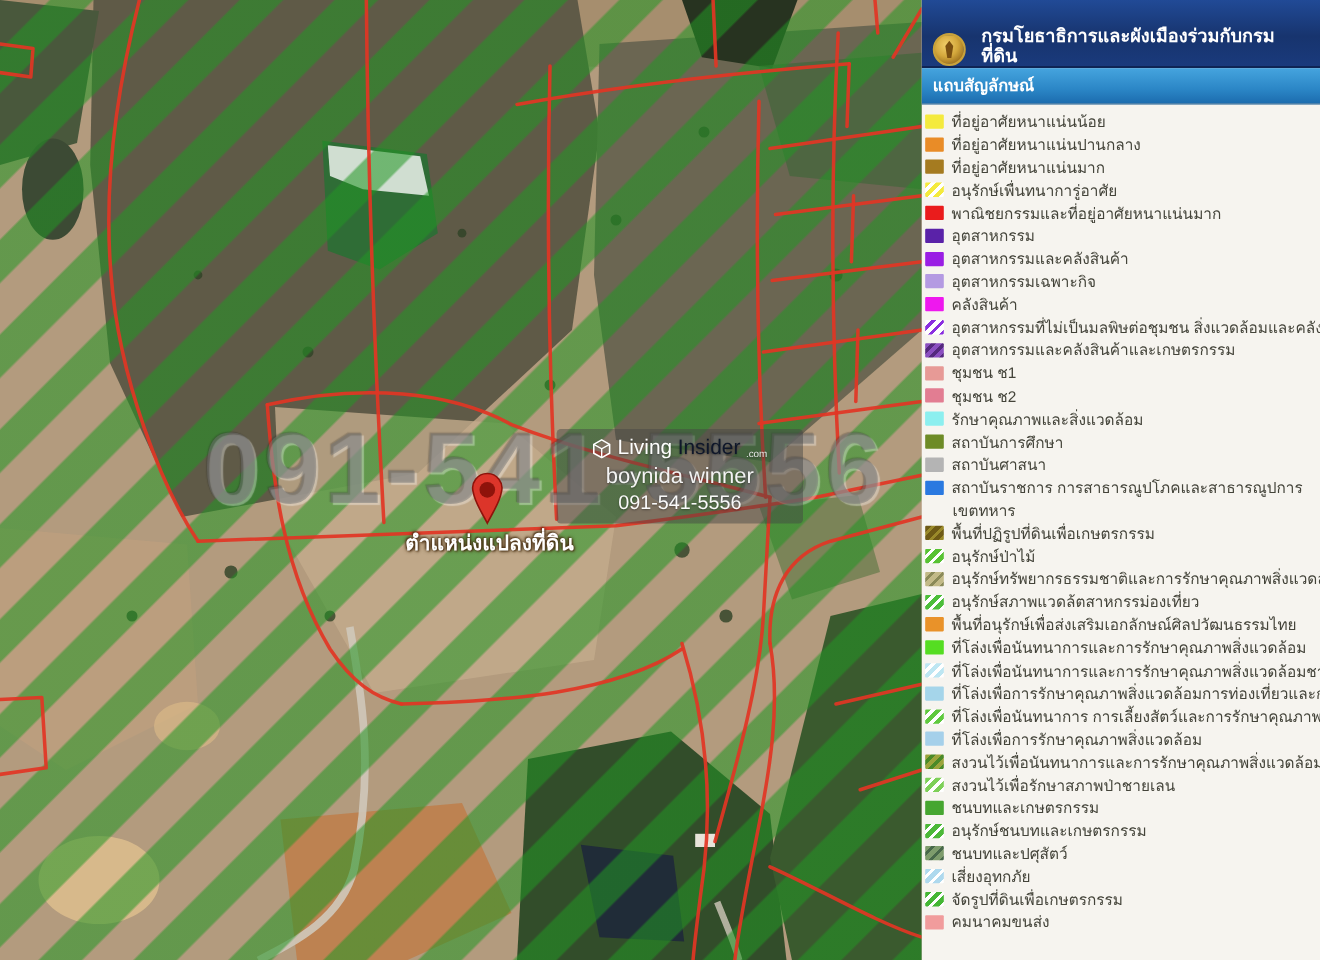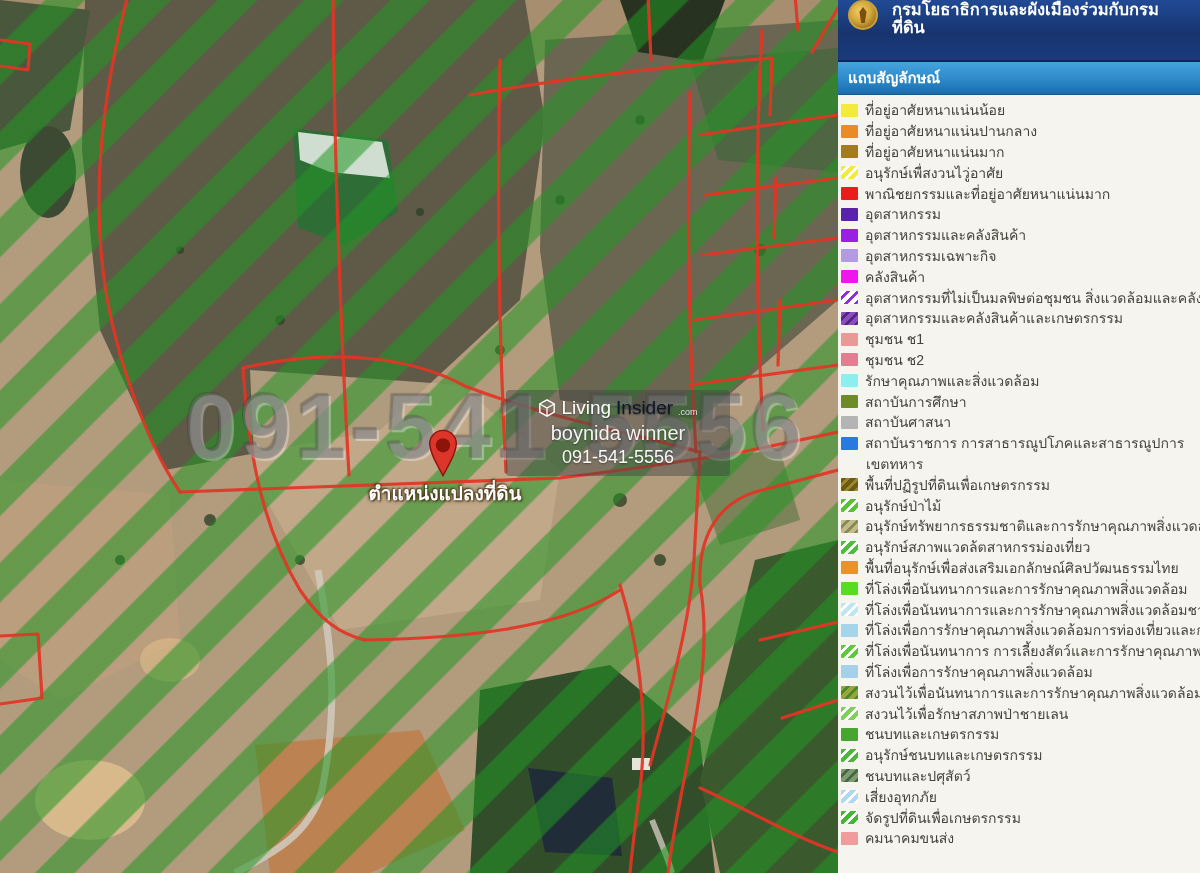--- a/index.html
+++ b/index.html
@@ -42,21 +42,21 @@
   .pin-label {
     position:absolute; left:343px; top:478px; width:204px; text-align:center;
     font-size:19px; font-weight:700; color:#fff;
     text-shadow:1px 1px 2px #4a3014, -1px -1px 2px #4a3014, 0 0 4px rgba(60,40,10,.8);
   }
 
   
   #panel { position:absolute; left:838px; top:0; width:362px; height:873px; background:#f6f4ef; }
   .panel-header {
     height:62px; background:linear-gradient(#214a96 0%, #17346e 55%, #1a3a7c 100%);
-    display:flex; align-items:flex-start; padding:0 10px; gap:14px;
+    display:flex; align-items:flex-end; padding:0 10px; gap:14px;
     border-bottom:2px solid #0f2454;
   }
   .gov-seal {
     width:30px; height:30px; border-radius:50%; flex:0 0 30px;
     background:radial-gradient(circle at 40% 35%, #f2cf6a 0%, #d4a83c 45%, #8a5e14 90%);
     border:2px solid #c9a23a; position:relative;
   }
   .gov-seal::after {
     content:""; position:absolute; left:7px; top:5px; width:12px; height:16px;
     background:#7a4f10; clip-path:polygon(50% 0,80% 30%,65% 100%,35% 100%,20% 30%);
@@ -196,21 +196,21 @@
         <div class="legend-row">
           <span class="swatch" style="background: rgb(233, 140, 39);"></span>
           <span class="legend-label">ที่อยู่อาศัยหนาแน่นปานกลาง</span>
         </div>
         <div class="legend-row">
           <span class="swatch" style="background: rgb(165, 123, 32);"></span>
           <span class="legend-label">ที่อยู่อาศัยหนาแน่นมาก</span>
         </div>
         <div class="legend-row">
           <span class="swatch" style="background: repeating-linear-gradient(135deg, rgb(244, 234, 61) 0px, rgb(244, 234, 61) 4px, rgb(255, 255, 255) 4px, rgb(255, 255, 255) 7px);"></span>
-          <span class="legend-label">อนุรักษ์เพื่สงวนไวู่อาศัย</span>
+          <span class="legend-label">อนุรักษ์เพื่นทนาการู่อาศัย</span>
         </div>
         <div class="legend-row">
           <span class="swatch" style="background: rgb(234, 28, 28);"></span>
           <span class="legend-label">พาณิชยกรรมและที่อยู่อาศัยหนาแน่นมาก</span>
         </div>
         <div class="legend-row">
           <span class="swatch" style="background: rgb(90, 34, 168);"></span>
           <span class="legend-label">อุตสาหกรรม</span>
         </div>
         <div class="legend-row">

